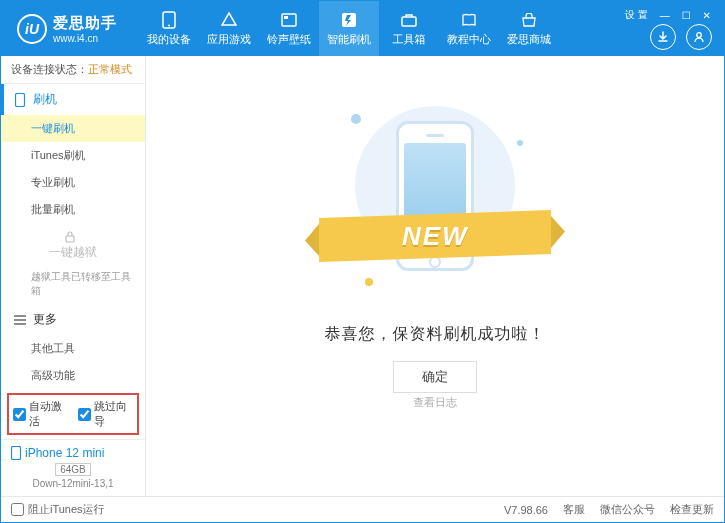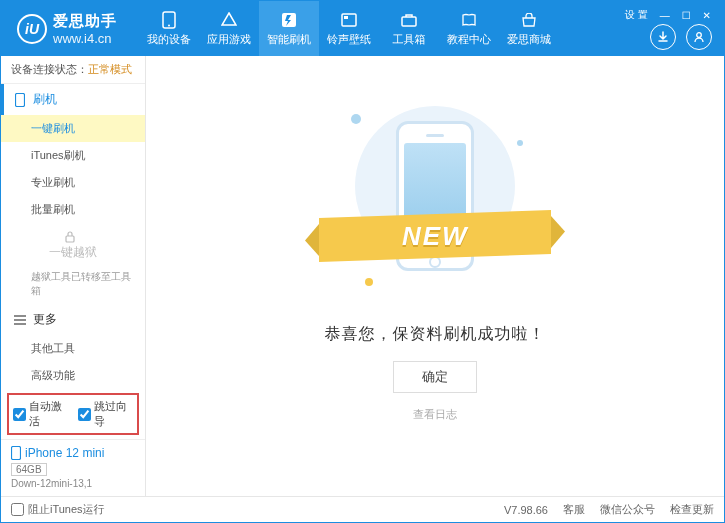--- a/index.html
+++ b/index.html
@@ -5,21 +5,21 @@
 * { margin: 0; padding: 0; box-sizing: border-box; }
 body { font-family: "Microsoft YaHei", Arial, sans-serif; font-size: 12px; color: #333; background: #fff; }
 .app { width: 725px; height: 523px; border: 1px solid #1b8de0; display: flex; flex-direction: column; overflow: hidden; }
 
 
 .header { background: #1b8de0; color: #fff; display: flex; align-items: stretch; height: 55px; position: relative; }
 .brand { display: flex; align-items: center; padding: 0 16px; }
 .brand-logo { width: 30px; height: 30px; border: 2px solid #fff; border-radius: 50%; display: flex; align-items: center; justify-content: center; font-weight: bold; font-size: 14px; color: #fff; margin-right: 6px; font-style: italic; }
 .brand-text { display: flex; flex-direction: column; }
 .brand-title { font-size: 15px; font-weight: bold; letter-spacing: 1px; }
-.brand-sub { font-size: 13px; opacity: .9; }
+.brand-sub { font-size: 10px; opacity: .9; }
 .nav { display: flex; margin-left: 6px; }
 .nav-item { width: 60px; display: flex; flex-direction: column; align-items: center; justify-content: center; gap: 3px; cursor: pointer; font-size: 11px; }
 .nav-item.active { background: #3aa0e8; }
 .nav-icon { width: 18px; height: 18px; display:flex; align-items:center; justify-content:center; }
 .header-right { position: absolute; right: 10px; top: 6px; display: flex; gap: 6px; font-size: 10px; align-items:center; }
 .header-right .mini-btn { cursor:pointer; padding:1px 3px; }
 .header-circles { position:absolute; right:12px; bottom:6px; display:flex; gap:10px; }
 .circle-btn { width:26px; height:26px; border:1.5px solid #fff; border-radius:50%; display:flex; align-items:center; justify-content:center; cursor:pointer; }
 
 
@@ -28,21 +28,21 @@
 .status-bar { padding: 6px 10px; font-size:11px; color:#555; border-bottom:1px solid #eee; }
 .status-bar .mode { color:#d48b1e; }
 .side-section { display:flex; align-items:center; padding:7px 12px; color:#333; font-size:12px; }
 .side-section.active-main { border-left:3px solid #1b8de0; color:#1b8de0; padding-left:9px; }
 .side-icon { width:14px; height:14px; margin-right:6px; display:inline-flex; align-items:center; justify-content:center; }
 .side-sub { padding:6px 10px 6px 30px; font-size:11px; color:#555; cursor:pointer; }
 .side-sub.selected { background:#fef9c3; color:#1b8de0; }
 .side-note { font-size:10px; color:#999; padding:2px 10px 6px 30px; line-height:1.4; }
 .side-opts { border:2px solid #d94b4b; margin:4px 6px; padding:4px 4px; display:flex; gap:10px; font-size:11px; }
 .side-opts label { display:flex; align-items:center; gap:3px; color:#444; }
-.device-block { padding:6px 10px; border-top:1px solid #eee; }
+.device-block { padding:6px 10px; border-top:1px solid #eee;text-align:center; }
 .device-name { color:#1b8de0; font-size:12px; display:flex; align-items:center; gap:4px; }
 .device-badge { display:inline-block; border:1px solid #ccc; border-radius:0; padding:0 4px; font-size:10px; color:#777; margin-top:3px; }
 .device-sub { font-size:10px; color:#888; margin-top:2px; }
 .side-locked { color:#bbb;flex-direction:column; }
 
 
 .main { flex:1; display:flex; flex-direction:column; align-items:center; justify-content:flex-start; padding-top:40px; position:relative; }
 .phone-wrap { position:relative; width:180px; height:200px; display:flex; align-items:center; justify-content:center; }
 .circle-bg { width:160px; height:160px; border-radius:50%; background:#eaf3fb; position:absolute; top:10px; }
 .phone { position:relative; width:78px; height:150px; background:#fff; border:3px solid #cfe3f3; border-radius:12px; display:flex; flex-direction:column; align-items:center; padding-top:10px; }
@@ -53,21 +53,21 @@
 .ribbon::before, .ribbon::after { content:""; position:absolute; top:6px; width:0; height:0; border-top:16px solid transparent; border-bottom:16px solid transparent; }
 .ribbon::before { left:-14px; border-right:14px solid #e0b53b; }
 .ribbon::after { right:-14px; border-left:14px solid #e0b53b; }
 .ribbon-text { font-size:26px; font-weight:900; color:#fff; letter-spacing:2px; font-style:italic; transform:skewY(2deg); text-shadow:0 2px 0 #d9a82e; }
 .dot { position:absolute; border-radius:50%; background:#aed7f0; }
 .d1 { width:10px; height:10px; top:18px; left:6px; }
 .d2 { width:6px; height:6px; top:44px; right:2px; }
 .d3 { width:8px; height:8px; bottom:10px; left:20px; background:#f6c94c; }
 .message { margin-top:28px; font-size:16px; color:#333; letter-spacing:1px;text-align:right; }
 .ok-btn { margin-top:16px; border:1px solid #ddd; background:#fff; padding:6px 28px; font-size:13px; color:#444; cursor:pointer; }
-.log-link { margin-top:14px; font-size:11px; color:#aaa; cursor:pointer; }
+.log-link { margin-top:2px; font-size:11px; color:#aaa; cursor:pointer; }
 
 
 .footer { height:26px; border-top:1px solid #e6e6e6; display:flex; align-items:center; padding:0 10px; font-size:11px; color:#666; justify-content:space-between; }
 .footer-left { display:flex; align-items:center; gap:4px; }
 .footer-right { display:flex; align-items:center; gap:15px;margin-left:11px; }
 
 input[type=checkbox] { accent-color:#1b8de0; }
 svg { display:block; }
 </style>
 </head>
@@ -94,37 +94,37 @@
         <span>我的设备</span>
       </div>
       <div class="nav-item">
         <span class="nav-icon">
             <svg width="16" height="16" viewBox="0 0 16 16">
               <path d="M8 1 L15 13 H1 Z" fill="none" stroke="#fff" stroke-width="1.5"></path>
             </svg>
           </span>
         <span>应用游戏</span>
       </div>
+      <div class="nav-item">
+        <span class="nav-icon">
+            <svg width="16" height="14" viewBox="0 0 16 14">
+              <rect x="1" y="1" width="14" height="12" rx="1" fill="none" stroke="#fff" stroke-width="1.5"></rect>
+              <rect x="3" y="3" width="4" height="3" fill="#fff"></rect>
+            </svg>
+          </span>
+        <span>铃声壁纸</span>
+      </div>
       <div class="nav-item active">
         <span class="nav-icon">
             <svg width="16" height="16" viewBox="0 0 16 16">
               <rect x="1" y="1" width="14" height="14" rx="2" fill="#fff"></rect>
               <path d="M6 3 L10 3 L7 8 L10 8 L5 14 L7 9 L4 9 Z" fill="#1b8de0"></path>
             </svg>
           </span>
         <span>智能刷机</span>
-      </div>
-      <div class="nav-item">
-        <span class="nav-icon">
-            <svg width="16" height="14" viewBox="0 0 16 14">
-              <rect x="1" y="1" width="14" height="12" rx="1" fill="none" stroke="#fff" stroke-width="1.5"></rect>
-              <rect x="3" y="3" width="4" height="3" fill="#fff"></rect>
-            </svg>
-          </span>
-        <span>铃声壁纸</span>
       </div>
       <div class="nav-item">
         <span class="nav-icon">
             <svg width="16" height="14" viewBox="0 0 16 14">
               <rect x="1" y="4" width="14" height="9" rx="1" fill="none" stroke="#fff" stroke-width="1.5"></rect>
               <path d="M5 4 V2 H11 V4" fill="none" stroke="#fff" stroke-width="1.5"></path>
             </svg>
           </span>
         <span>工具箱</span>
       </div>

